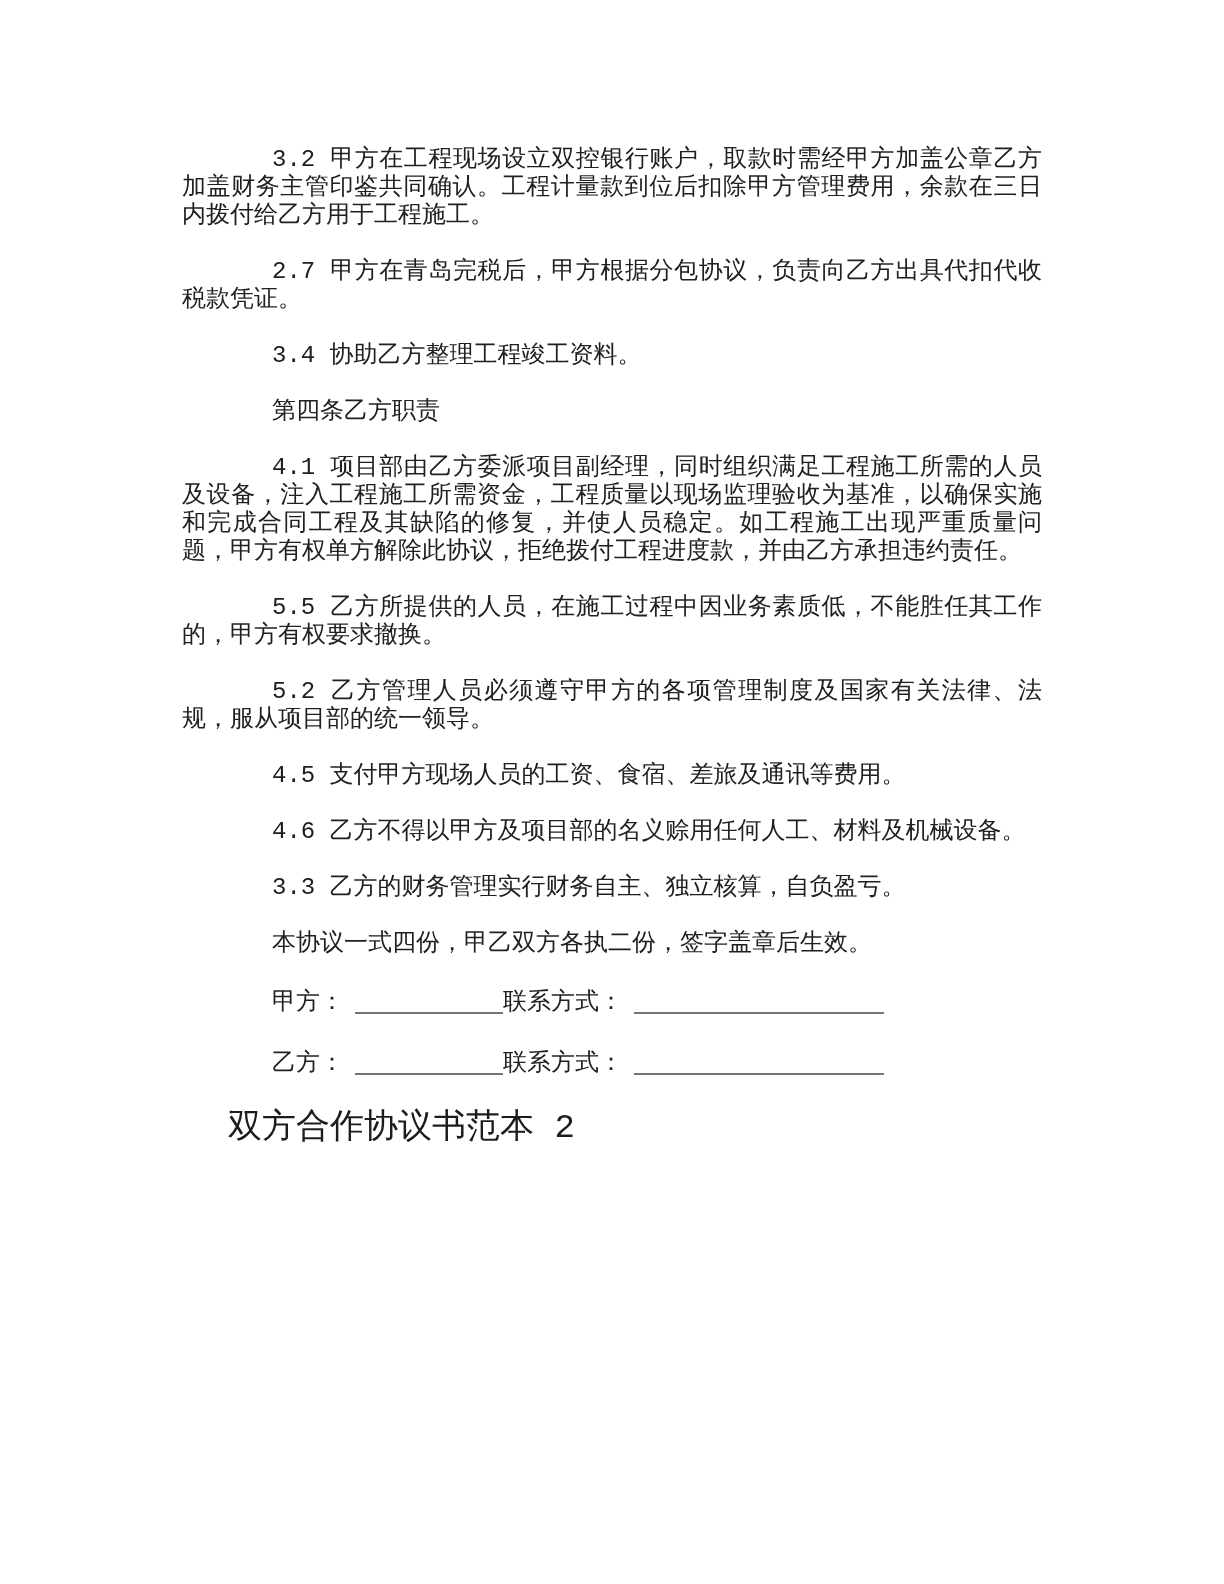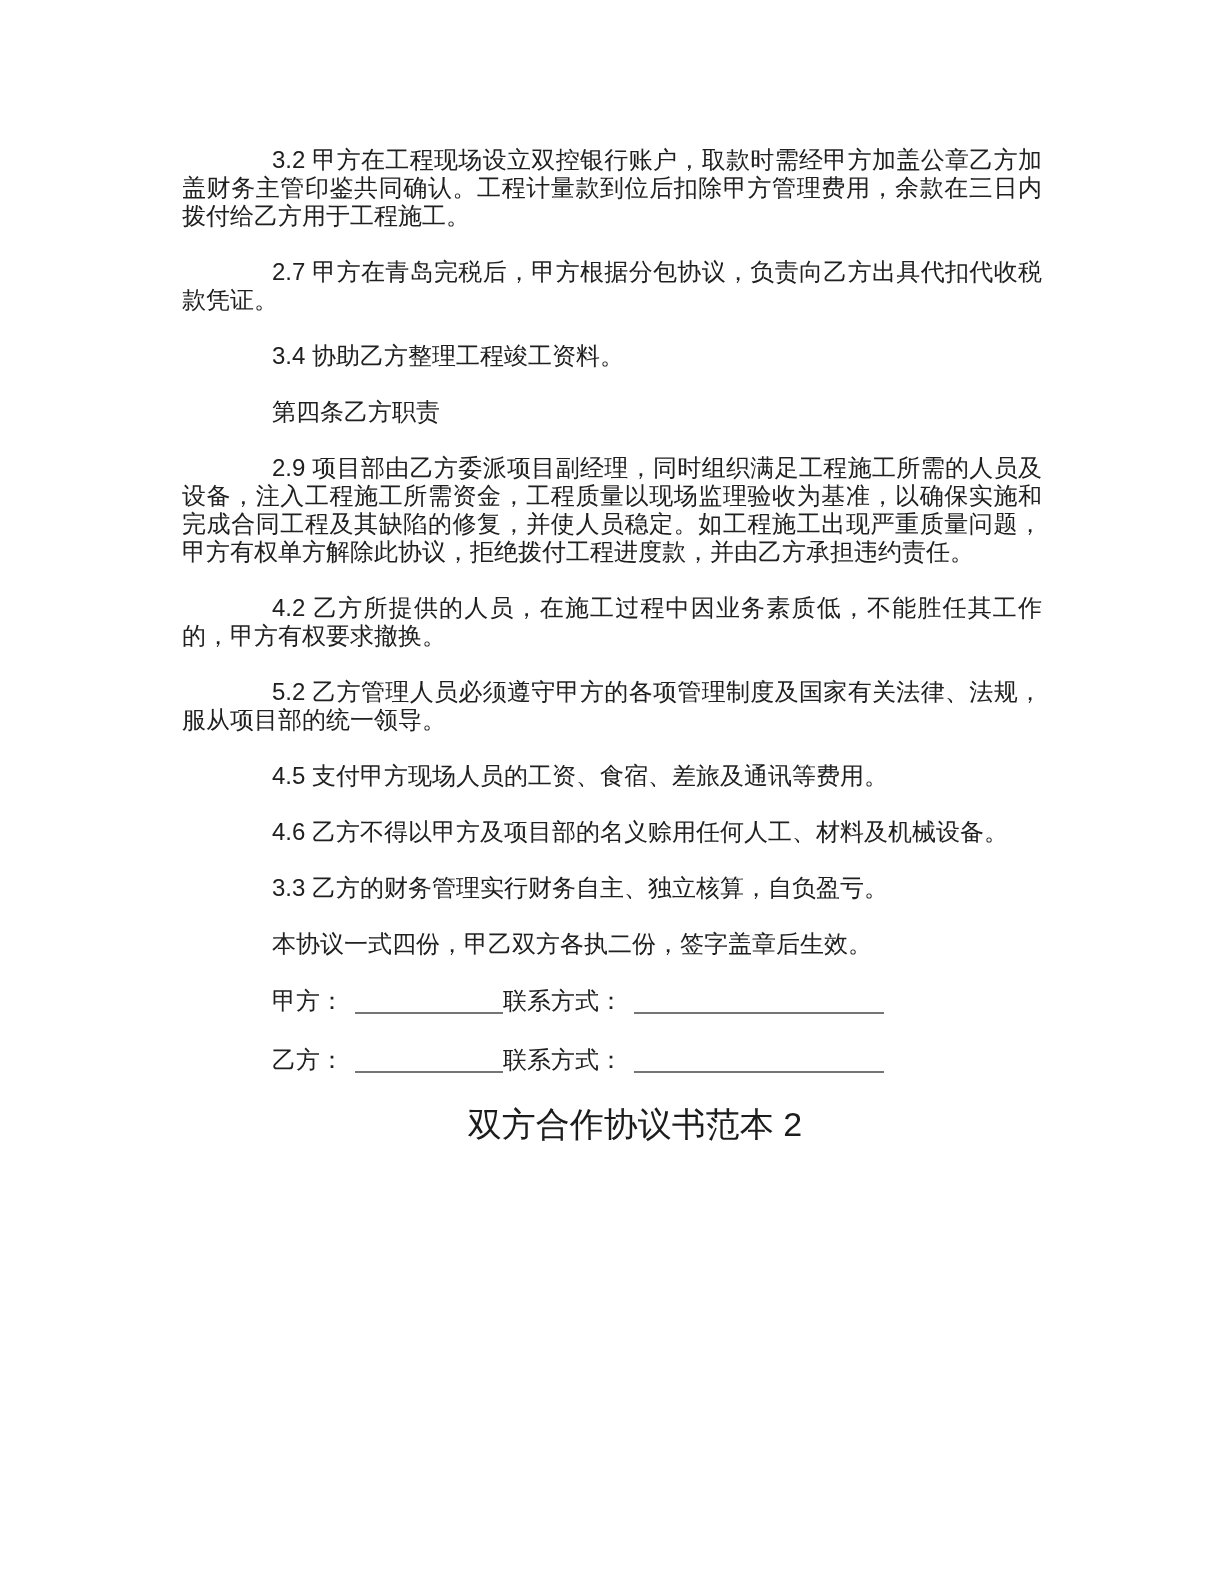--- a/index.html
+++ b/index.html
@@ -4,21 +4,21 @@
 <style>
   html, body { margin: 0; padding: 0; background: #ffffff; }
   .page {
     position: relative;
     width: 1224px;
     height: 1152px;
     margin: 0 auto;
     background: #ffffff;
     box-sizing: border-box;
     padding: 146px 182px 0 182px;
-    font-family: Liberation Sans, sans-serif;
+    font-family: Liberation Mono, monospace;
     font-size: 24px;
     line-height: 28px;
     color: #202020;
     overflow: hidden;
   }
   .para {
     margin: 0 0 28px 0;
     text-indent: 90px;
     text-align: justify;
   }
@@ -45,36 +45,36 @@
   .w148 { width: 148px; }
   .w250 { width: 250px; }
   .w92  { width: 92px; }
   .w90  { width: 90px; }
   .w58  { width: 58px; }
   .next-title {
     margin: 15px 0 36px 0;
     font-size: 34px;
     line-height: 40px;
     font-weight: normal;
-    text-align: center;
+    text-align: left;
     text-indent: 46px;
     color: #1c1c1c;
   }
 </style>
 </head>
 <body>
 
 <div class="page">
 
   <p class="para">3.2 甲方在工程现场设立双控银行账户，取款时需经甲方加盖公章乙方加盖财务主管印鉴共同确认。工程计量款到位后扣除甲方管理费用，余款在三日内拨付给乙方用于工程施工。</p>
   <p class="para">2.7 甲方在青岛完税后，甲方根据分包协议，负责向乙方出具代扣代收税款凭证。</p>
   <p class="para">3.4 协助乙方整理工程竣工资料。</p>
   <p class="para">第四条乙方职责</p>
-  <p class="para">2.9 项目部由乙方委派项目副经理，同时组织满足工程施工所需的人员及设备，注入工程施工所需资金，工程质量以现场监理验收为基准，以确保实施和完成合同工程及其缺陷的修复，并使人员稳定。如工程施工出现严重质量问题，甲方有权单方解除此协议，拒绝拨付工程进度款，并由乙方承担违约责任。</p>
-  <p class="para">4.2 乙方所提供的人员，在施工过程中因业务素质低，不能胜任其工作的，甲方有权要求撤换。</p>
+  <p class="para">4.1 项目部由乙方委派项目副经理，同时组织满足工程施工所需的人员及设备，注入工程施工所需资金，工程质量以现场监理验收为基准，以确保实施和完成合同工程及其缺陷的修复，并使人员稳定。如工程施工出现严重质量问题，甲方有权单方解除此协议，拒绝拨付工程进度款，并由乙方承担违约责任。</p>
+  <p class="para">5.5 乙方所提供的人员，在施工过程中因业务素质低，不能胜任其工作的，甲方有权要求撤换。</p>
   <p class="para">5.2 乙方管理人员必须遵守甲方的各项管理制度及国家有关法律、法规，服从项目部的统一领导。</p>
   <p class="para">4.5 支付甲方现场人员的工资、食宿、差旅及通讯等费用。</p>
   <p class="para">4.6 乙方不得以甲方及项目部的名义赊用任何人工、材料及机械设备。</p>
   <p class="para">3.3 乙方的财务管理实行财务自主、独立核算，自负盈亏。</p>
   <p class="para">本协议一式四份，甲乙双方各执二份，签字盖章后生效。</p>
 
   <div class="sig-row">
     <span>甲方：</span><span class="blank w148"></span><span>联系方式：</span><span class="blank w250"></span>
   </div>
 

